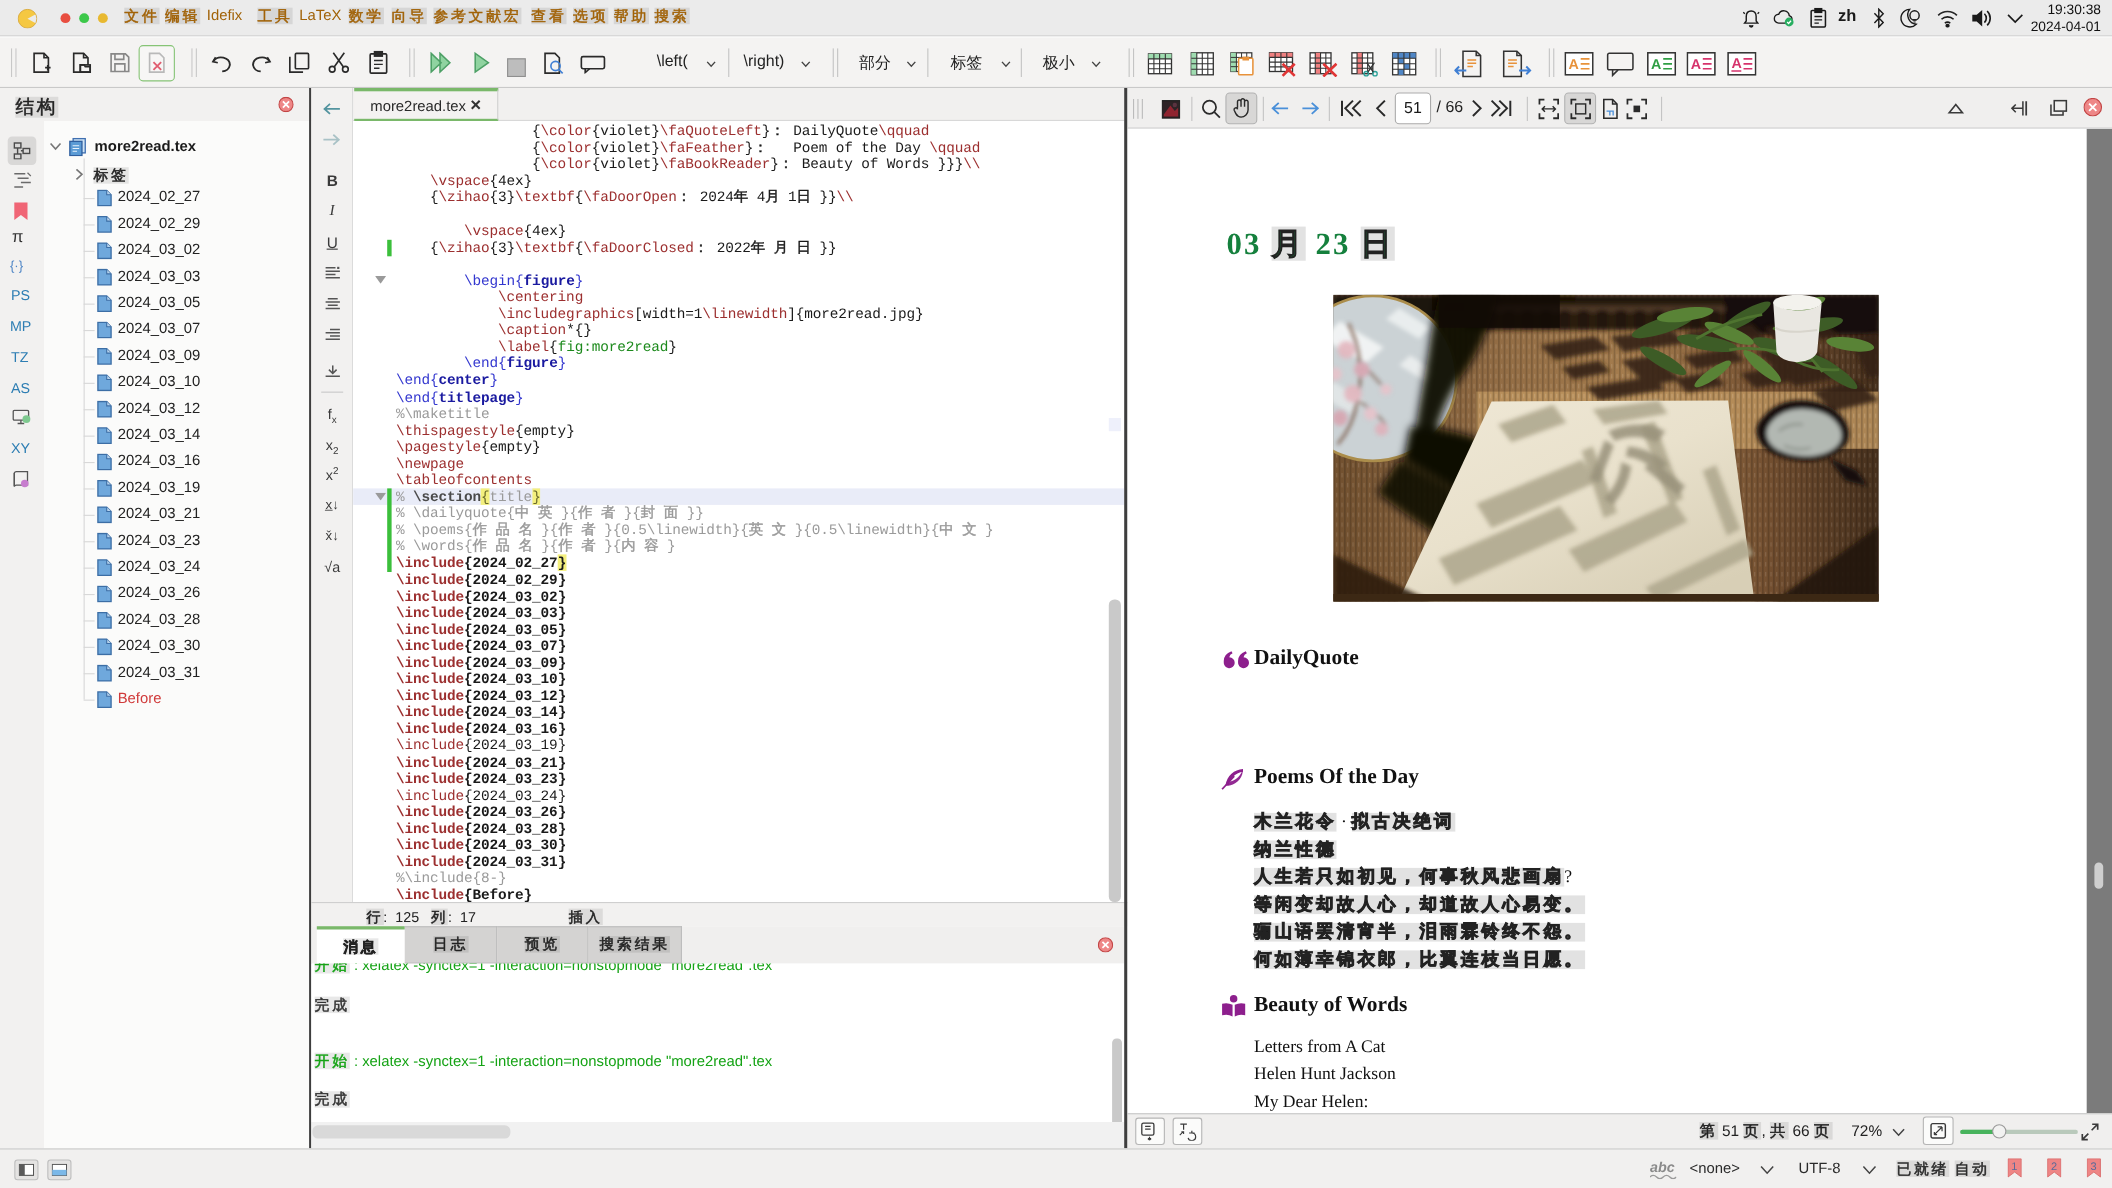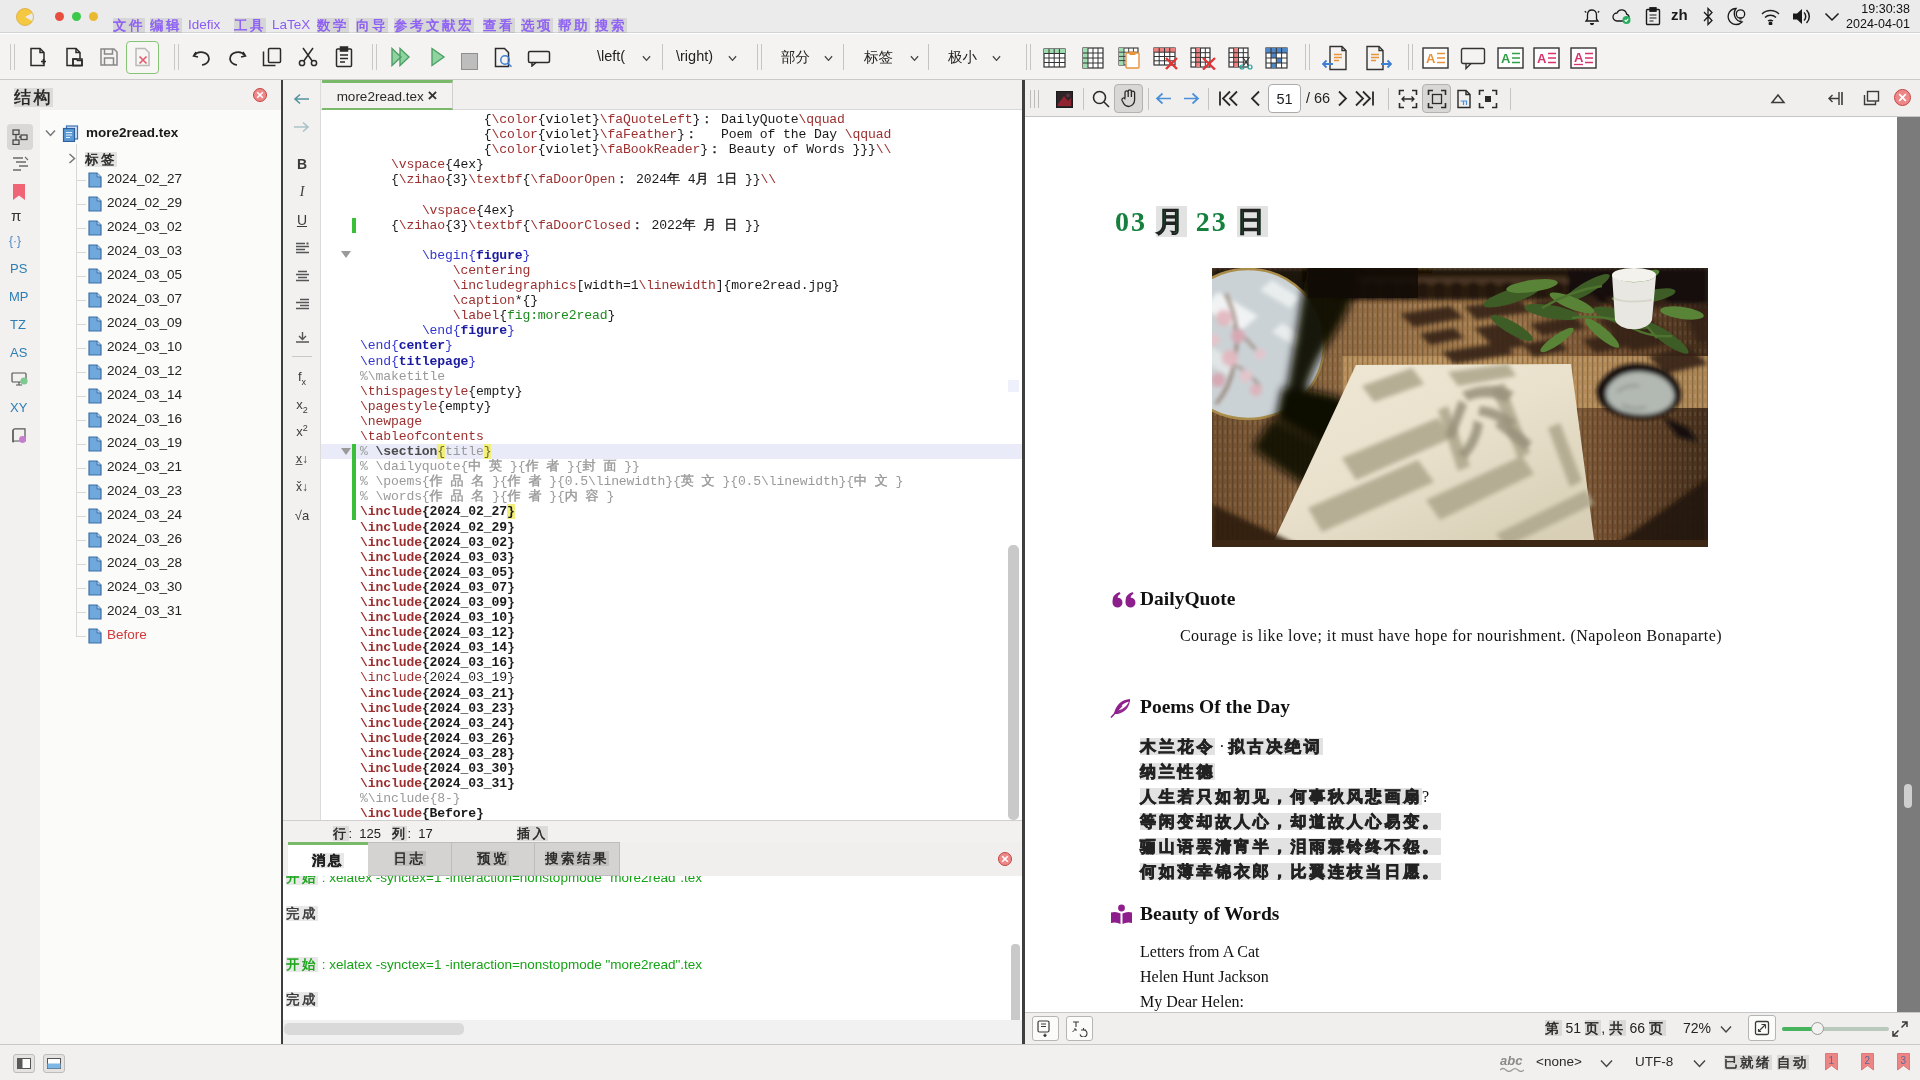--- a/index.html
+++ b/index.html
@@ -1,18 +1,18 @@
 <!DOCTYPE html>
 <html><head><meta charset="utf-8">
 <style>
 *{margin:0;padding:0;box-sizing:border-box}
 html,body{width:1920px;height:1080px;overflow:hidden;font-family:"Liberation Sans",sans-serif;background:#fff;color:#1a1a1a}
 .abs{position:absolute;white-space:nowrap}
 #menubar{position:absolute;left:0;top:0;width:1920px;height:33px;background:#ebebeb;border-bottom:1px solid #d4d4d4;font-size:13.5px}
-#menubar .mi{position:absolute;top:17px;color:#8b5cf6}
+#menubar .mi{position:absolute;top:6px;color:#a16207}
 #toolbar{position:absolute;left:0;top:34px;width:1920px;height:46px;background:#f4f3f2;border-bottom:1px solid #c9c9c9}
 .tsep{position:absolute;top:10px;width:1px;height:26px;background:#c4c4c4}
 .ddt{position:absolute;top:14px;font-size:14.5px;color:#222}
 .chev{position:absolute;top:20px;width:9px;height:9px}
 #sidebar{position:absolute;left:0;top:80px;width:281px;height:964px;background:#f7f6f5}
 #sbhead{position:absolute;left:0;top:0;width:330px;height:30px;background:#f2f1f0;font-size:17px;color:#222}
 #sbicons{position:absolute;left:0;top:30px;width:40px;height:934px;background:#f2f1f0}
 #sbtree{position:absolute;left:40px;top:30px;width:241px;height:934px;background:#fbfbfa;font-size:13.5px}
 .trow{position:absolute;left:0;height:20px;white-space:nowrap}
 #split1{position:absolute;left:281px;top:80px;width:2px;height:964px;background:#3e3e3e}
@@ -540,21 +540,21 @@
 <span style="font-weight:bold"><span class="k">\include</span>{2024_03_05}</span>
 <span style="font-weight:bold"><span class="k">\include</span>{2024_03_07}</span>
 <span style="font-weight:bold"><span class="k">\include</span>{2024_03_09}</span>
 <span style="font-weight:bold"><span class="k">\include</span>{2024_03_10}</span>
 <span style="font-weight:bold"><span class="k">\include</span>{2024_03_12}</span>
 <span style="font-weight:bold"><span class="k">\include</span>{2024_03_14}</span>
 <span style="font-weight:bold"><span class="k">\include</span>{2024_03_16}</span>
 <span style="font-weight:normal"><span class="k">\include</span>{2024_03_19}</span>
 <span style="font-weight:bold"><span class="k">\include</span>{2024_03_21}</span>
 <span style="font-weight:bold"><span class="k">\include</span>{2024_03_23}</span>
-<span style="font-weight:bold"><span class="k">\include</span>{2024_03_24}</span>
+<span style="font-weight:normal"><span class="k">\include</span>{2024_03_24}</span>
 <span style="font-weight:bold"><span class="k">\include</span>{2024_03_26}</span>
 <span style="font-weight:bold"><span class="k">\include</span>{2024_03_28}</span>
 <span style="font-weight:bold"><span class="k">\include</span>{2024_03_30}</span>
 <span style="font-weight:bold"><span class="k">\include</span>{2024_03_31}</span>
 <span class="cm">%\include{8-}</span>
 <span style="font-weight:bold"><span class="k">\include</span>{Before}</span></div>
   </div>
 <div id="edstatus">
 <span class="abs" style="left:50px;top:4px"><span class="cjs2">行</span>:&nbsp;&nbsp;125&nbsp;&nbsp;&nbsp;<span class="cjs2">列</span>:&nbsp;&nbsp;17</span>
 <span class="abs" style="left:234px;top:4px"><span class="cjs2">插入</span></span>
@@ -802,21 +802,20 @@
 <path d="M0 236 L90 279 L0 279 Z" fill="#2e1f11" opacity="0.9" filter="url(#bl2)"></path>
 <path d="M496 210 L400 279 L496 279 Z" fill="#241607" opacity="0.9" filter="url(#bl2)"></path>
 <rect x="0" y="272" width="496" height="7" fill="#3c2814"></rect>
       <rect x="96" y="0" width="110" height="30" fill="#120b06" opacity="0.85"></rect>
 </svg>
 <svg class="abs" style="left:84px;top:473px" width="27" height="21" viewBox="0 0 27 21" fill="#8d1f8d">
       <path d="M10.5 2 Q3.5 4.5 3.5 11 L3.5 12 A5 5 0 1 0 8.5 7.5 Q9 4.8 11.5 3.8 Z"></path>
       <path d="M23.5 2 Q16.5 4.5 16.5 11 L16.5 12 A5 5 0 1 0 21.5 7.5 Q22 4.8 24.5 3.8 Z"></path>
     </svg>
 <div class="abs serif" style="left:115px;top:471px;font-size:19.5px;font-weight:bold;color:#111">DailyQuote</div>
-<div class="abs serif" style="left:155px;top:510px;font-size:16px;color:#111;white-space:nowrap;letter-spacing:0.45px">Courage is like love; it must have hope for nourishment. (Napoleon Bonaparte)</div>
 <svg class="abs" style="left:84px;top:580px" width="24" height="22" viewBox="0 0 24 22" fill="#8d1f8d">
       <path d="M21 2 C13 2.5 6.5 8 5 17 L8 17 C9.5 9.5 14.5 5.5 21 4.5 Z"></path>
       <path d="M21 2 C21 9 17 15 9 17 L5.5 17 C7 16 8 15 9 13.5 C15 12 19 8 21 2 Z" opacity="0.95"></path>
       <path d="M2 20.5 L13 8.5" stroke="#8d1f8d" stroke-width="1.6" fill="none"></path>
     </svg>
 <div class="abs serif" style="left:115px;top:579px;font-size:19.5px;font-weight:bold;color:#111">Poems Of the Day</div>
 <div class="abs serif" style="left:115px;top:620px;font-size:16px;color:#111;white-space:nowrap"><span class="cjr">木兰花令</span> · <span class="cjr">拟古决绝词</span></div>
 <div class="abs serif" style="left:115px;top:645px;font-size:16px;color:#111"><span class="cjr">纳兰性德</span></div>
 <div class="abs serif" style="left:115px;top:670px;font-size:16px;color:#111"><span class="cjr">人生若只如初见，何事秋风悲画扇</span>?</div>
 <div class="abs serif" style="left:115px;top:695px;font-size:16px;color:#111"><span class="cjr">等闲变却故人心，却道故人心易变。</span></div>

